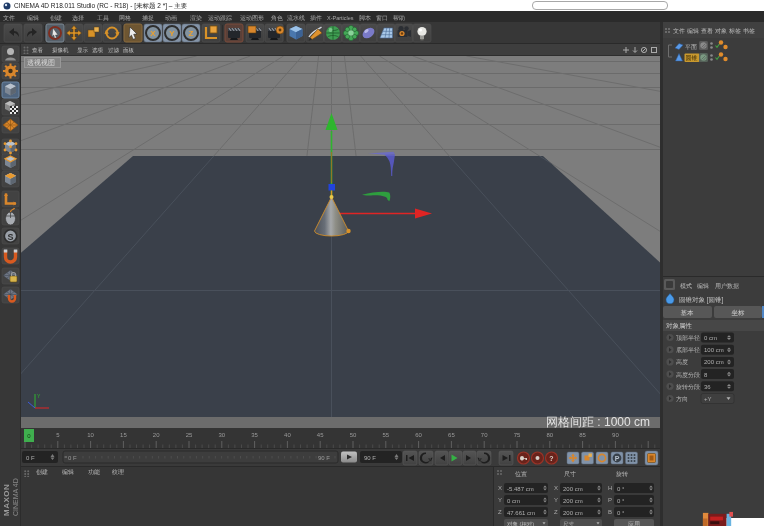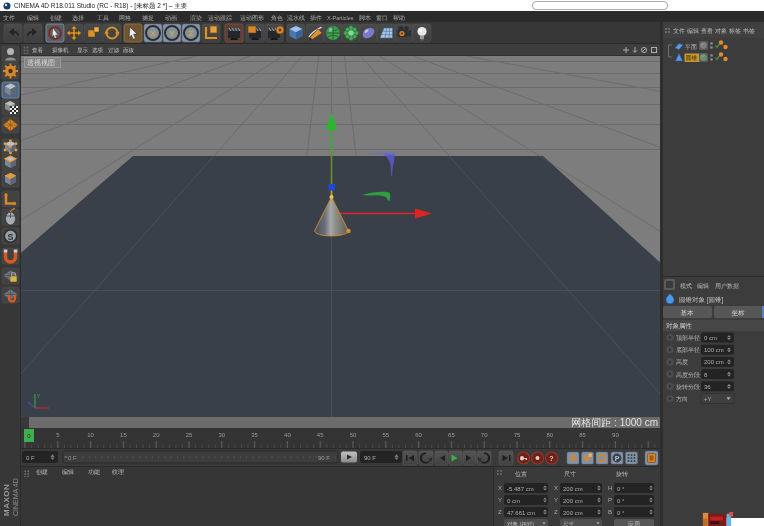--- a/index.html
+++ b/index.html
@@ -21,21 +21,21 @@
 #leftcol{left:0;top:44px;width:21px;height:482px;background:#373737;border-right:1px solid #2c2c2c;}
 
 #vpmenu{left:21px;top:44px;width:639px;height:12px;background:#3e3e3e;color:#c0c0c0;
 font-size:5.5px;line-height:12px;border-bottom:1px solid #2e2e2e;}
 #vpmenu span{position:absolute;top:0;}
 
 #viewport{left:21px;top:56px;width:639px;height:361px;background:#7d7d7d;overflow:hidden;}
 #vplabel{left:3px;top:1px;width:37px;height:11px;background:#858585;color:#d8d8d8;font-size:7px;line-height:10px;
 padding:0 2px;border:1px solid #989898;}
 #vpstatus{left:21px;top:417px;width:639px;height:11px;background:#6c6c6c;color:#e2e2e2;
-font-size:10px;line-height:11px;margin-left:8px;}
+font-size:12px;line-height:11px;}
 
 #ruler{left:21px;top:428px;width:639px;height:21px;background:#343434;border-bottom:1px solid #2a2a2a;}
 #transport{left:21px;top:449px;width:639px;height:18px;background:#3a3a3a;border-bottom:1px solid #2a2a2a;}
 
 #matman{left:21px;top:467px;width:473px;height:59px;background:#363636;border-right:1px solid #2a2a2a;}
 #coordman{left:494px;top:467px;width:166px;height:59px;background:#3a3a3a;}
 
 #rsep{left:660px;top:22px;width:3px;height:504px;background:#2e2e2e;}
 #ompanel{left:663px;top:22px;width:101px;height:254px;background:#3c3c3c;}
 #ampanel{left:663px;top:276px;width:101px;height:250px;background:#3c3c3c;border-top:1px solid #2a2a2a;}

